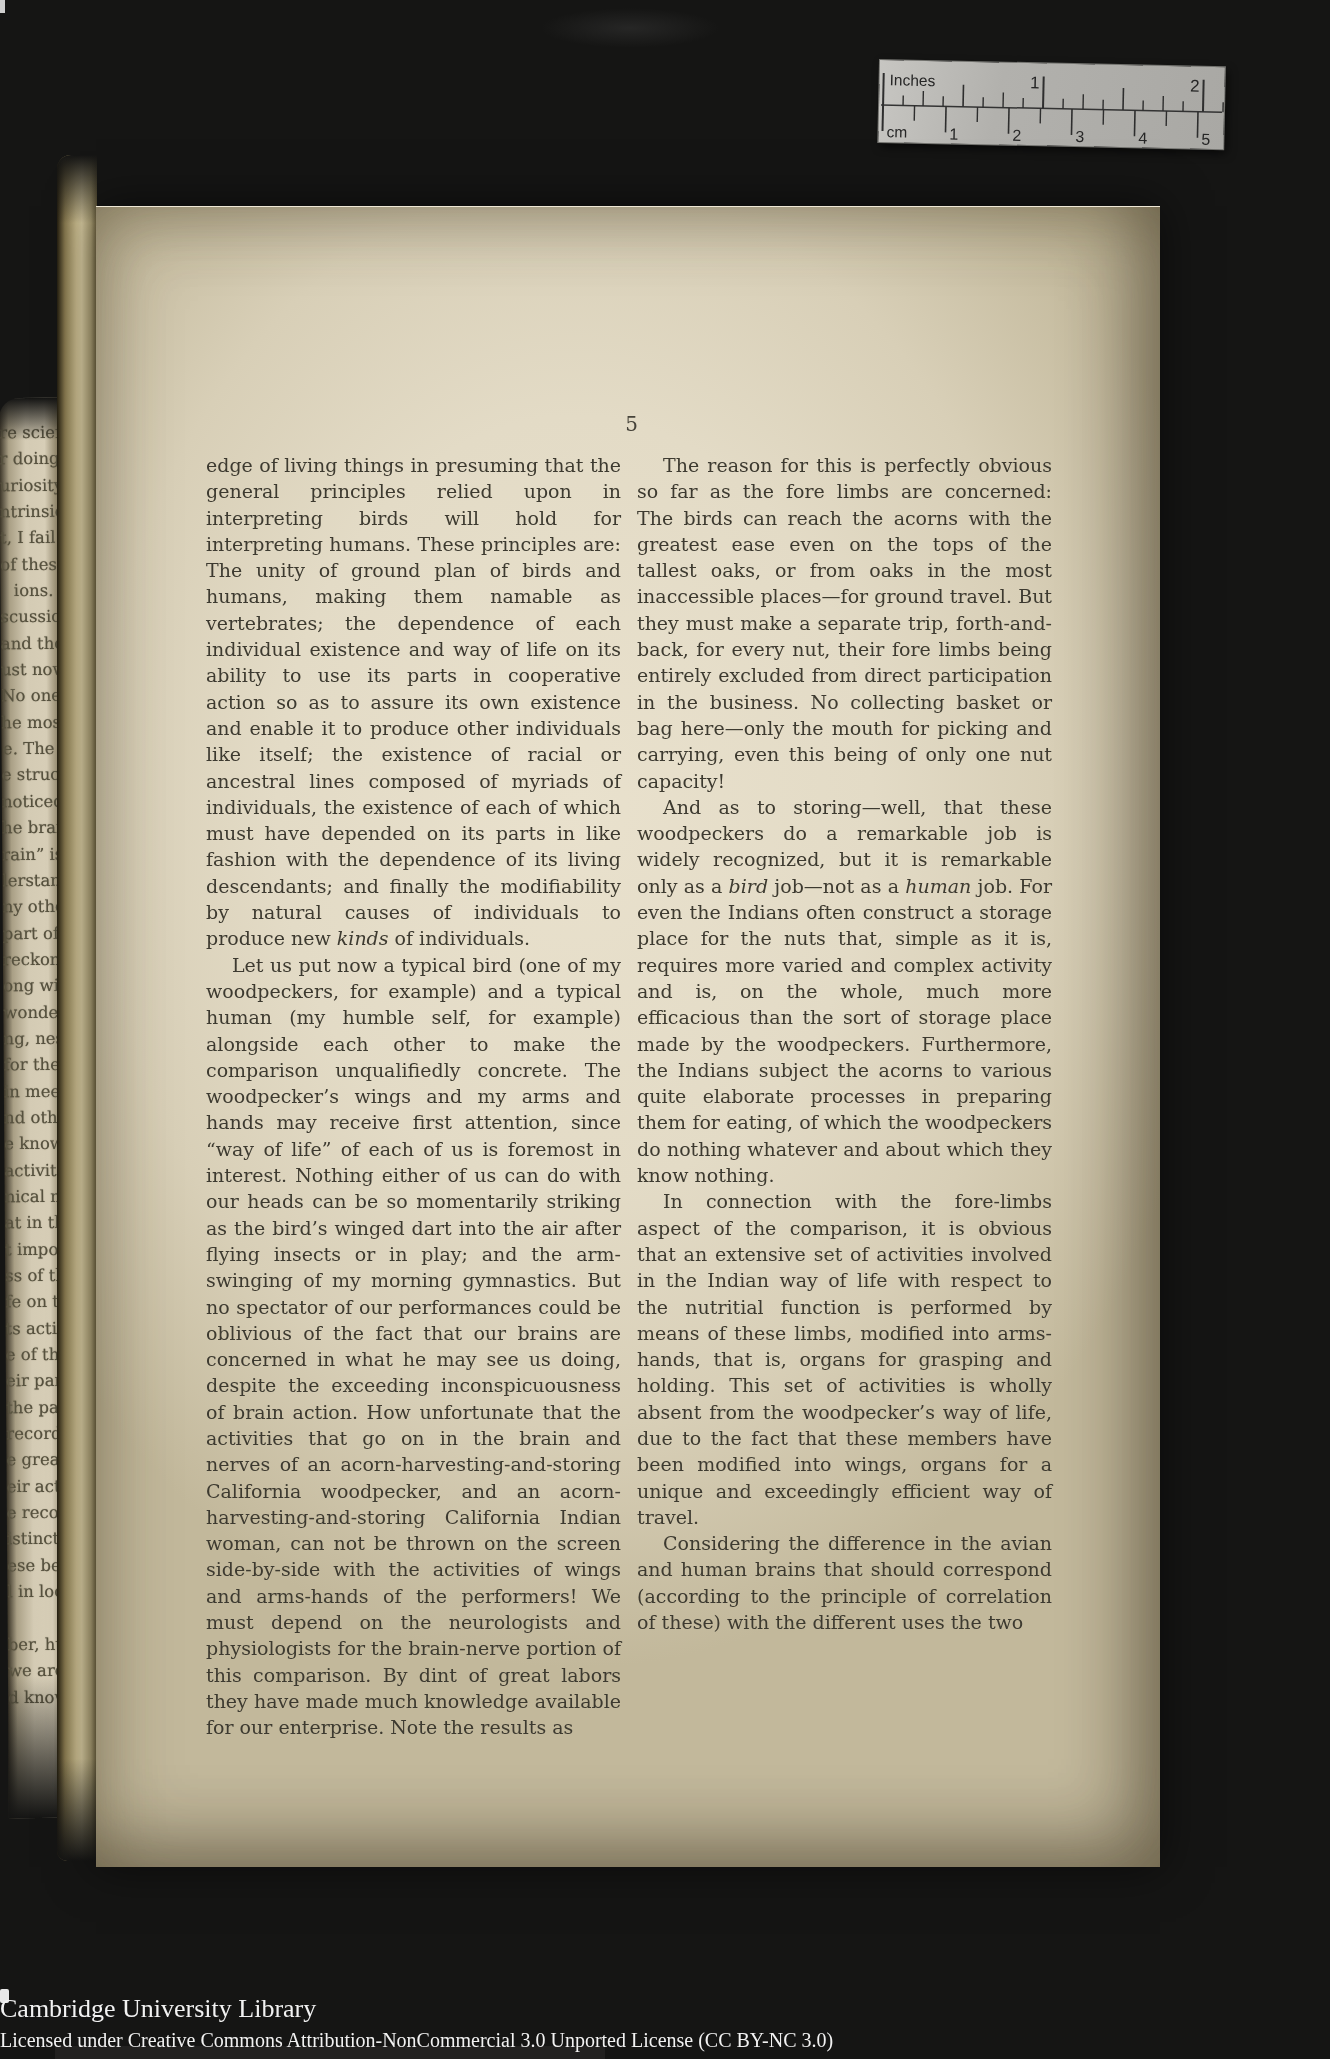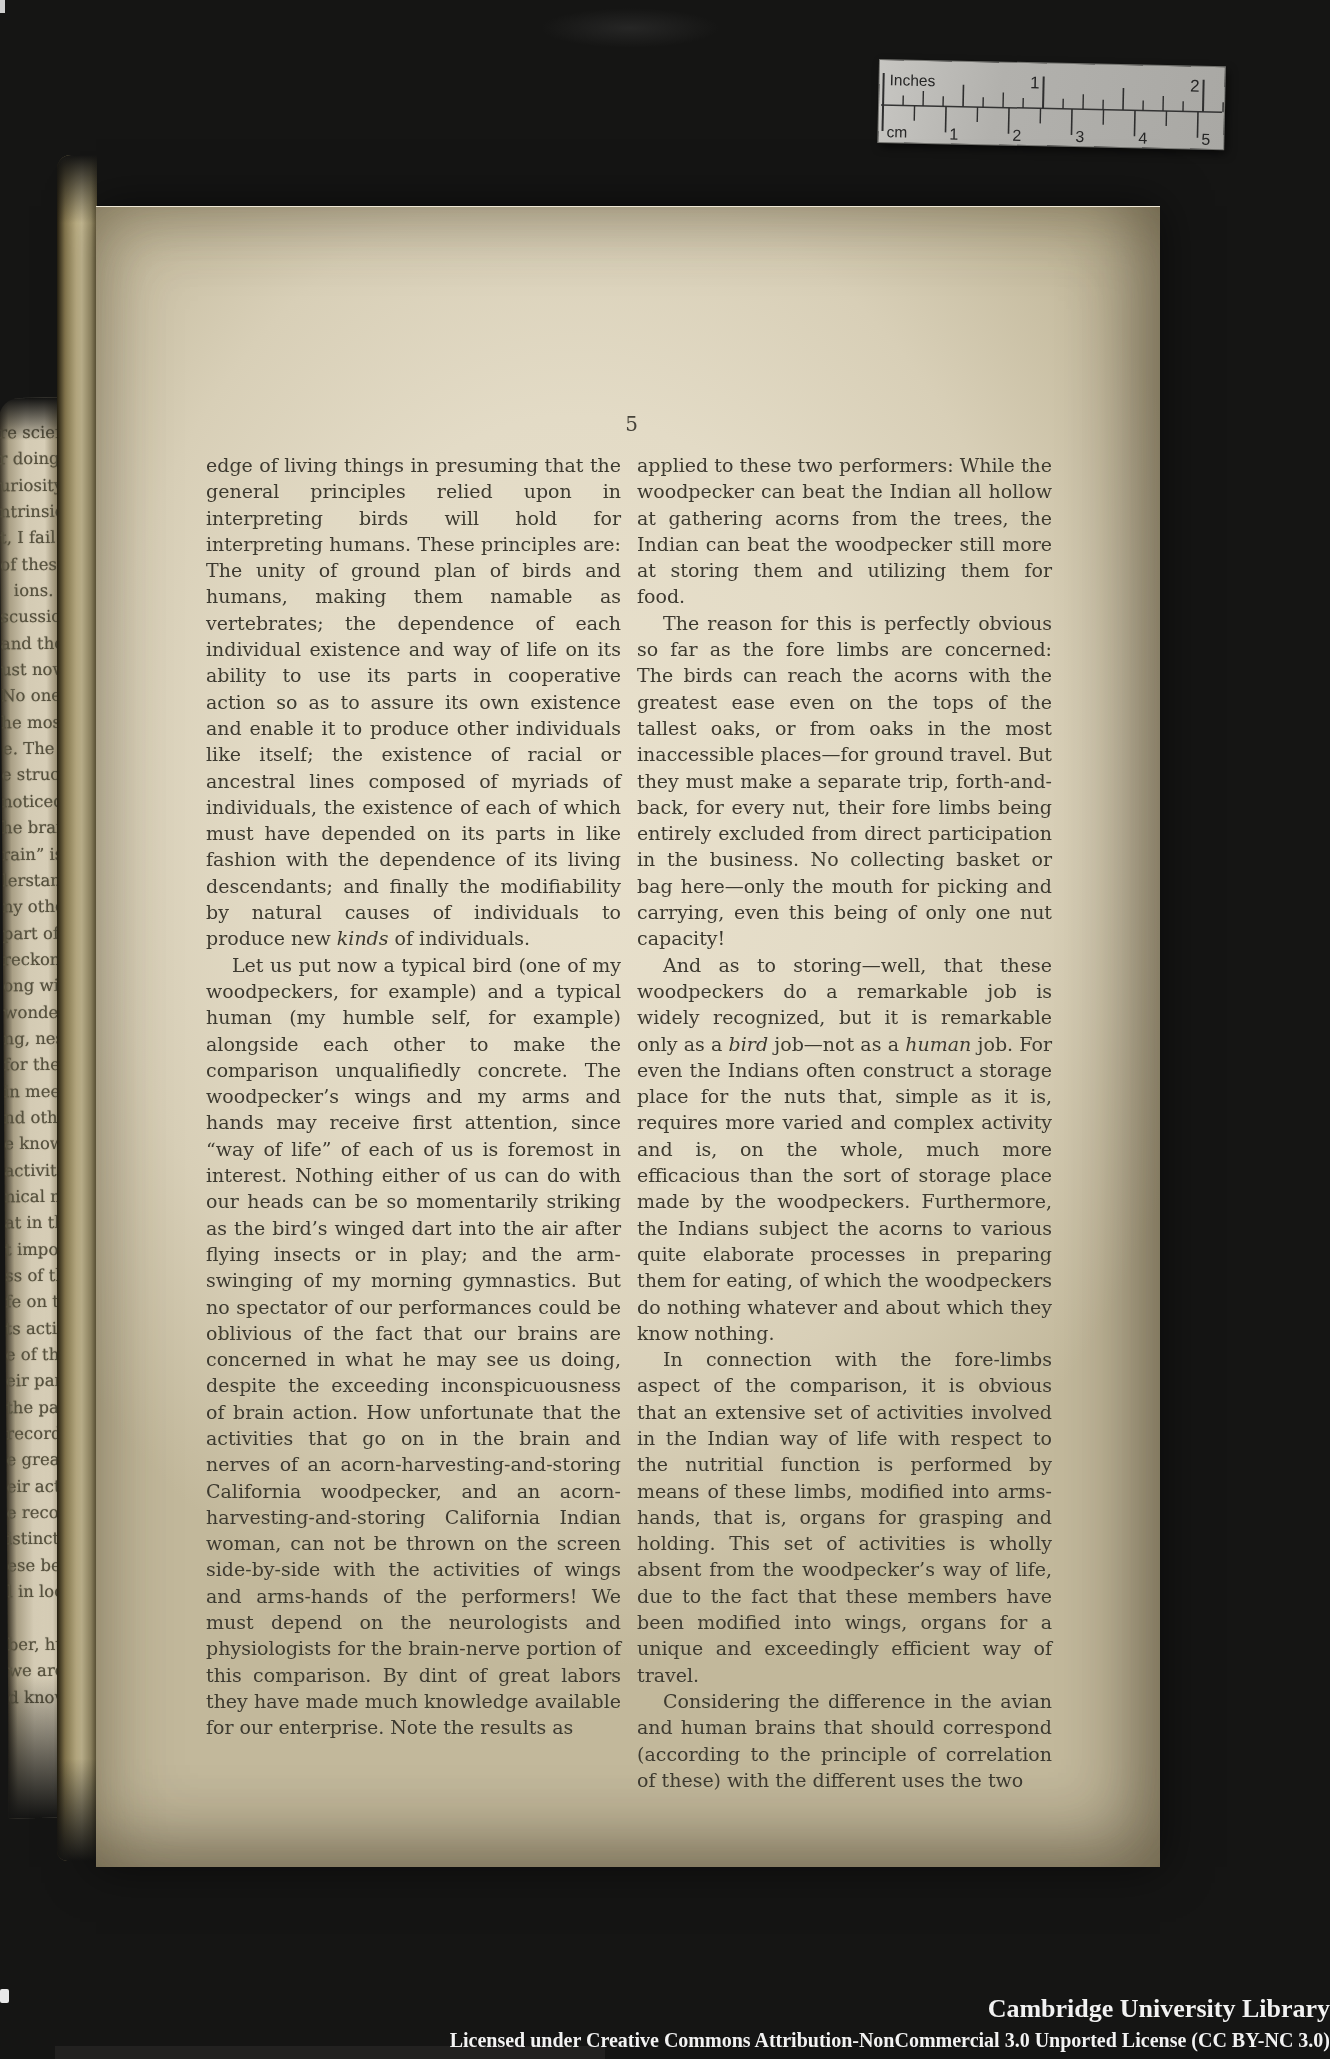--- a/index.html
+++ b/index.html
@@ -52,22 +52,22 @@
   .textblock{position:absolute;left:110px;top:205px;width:852px;}
   .page-number{text-align:center;font-size:20px;color:#46433a;letter-spacing:1px;
       margin-bottom:16px;}
   .cols{display:flex;gap:16px;}
   .col{width:415px;font-size:19px;line-height:26.3px;color:#3d3a30;
       text-align:justify;}
   .col p{margin:0;}
   .col p.indent{text-indent:26px;}
 
   
-  .footer{position:absolute;left:0;top:1994px;width:1330px;text-align:right;
-      color:#f2f2f2;font-family:"Liberation Serif", serif;font-weight:bold;}
+  .footer{position:absolute;left:0;top:1994px;width:1330px;text-align:left;
+      color:#f2f2f2;font-family:"Liberation Serif", serif;}
   .footer-line1{font-size:26px;line-height:30px;}
   .footer-line2{font-size:20px;line-height:32px;white-space:nowrap;}
 </style>
 </head>
 <body>
 
 <div class="stage">
 
   <div class="art art-glow"></div>
   <div class="art art-corner"></div>
@@ -178,21 +178,20 @@
 
   <div class="page">
     <div class="textblock">
       <div class="page-number">5</div>
       <div class="cols">
         <div class="col">
           <p>edge of living things in presuming that the general principles relied upon in interpreting birds will hold for interpreting humans. These principles are: The unity of ground plan of birds and humans, making them namable as vertebrates; the dependence of each individual existence and way of life on its ability to use its parts in cooperative action so as to assure its own existence and enable it to produce other individuals like itself; the existence of racial or ancestral lines composed of myriads of individuals, the existence of each of which must have depended on its parts in like fashion with the dependence of its living descendants; and finally the modifiability by natural causes of individuals to produce new <i>kinds</i> of individuals.</p>
           <p class="indent">Let us put now a typical bird (one of my woodpeckers, for example) and a typical human (my humble self, for example) alongside each other to make the comparison unqualifiedly concrete. The woodpecker’s wings and my arms and hands may receive first attention, since “way of life” of each of us is foremost in interest. Nothing either of us can do with our heads can be so momentarily striking as the bird’s winged dart into the air after flying insects or in play; and the arm-swinging of my morning gymnastics. But no spectator of our performances could be oblivious of the fact that our brains are concerned in what he may see us doing, despite the exceeding inconspicuousness of brain action. How unfortunate that the activities that go on in the brain and nerves of an acorn-harvesting-and-storing California woodpecker, and an acorn-harvesting-and-storing California Indian woman, can not be thrown on the screen side-by-side with the activities of wings and arms-hands of the performers! We must depend on the neurologists and physiologists for the brain-nerve portion of this comparison. By dint of great labors they have made much knowledge available for our enterprise. Note the results as</p>
         </div>
         <div class="col">
-          <p>applied to these two performers: While the woodpecker can beat the Indian all hollow at gathering acorns from the trees, the Indian can beat the woodpecker still more at storing them and utilizing them for food.</p>
           <p class="indent">The reason for this is perfectly obvious so far as the fore limbs are concerned: The birds can reach the acorns with the greatest ease even on the tops of the tallest oaks, or from oaks in the most inaccessible places—for ground travel. But they must make a separate trip, forth-and-back, for every nut, their fore limbs being entirely excluded from direct participation in the business. No collecting basket or bag here—only the mouth for picking and carrying, even this being of only one nut capacity!</p>
           <p class="indent">And as to storing—well, that these woodpeckers do a remarkable job is widely recognized, but it is remarkable only as a <i>bird</i> job—not as a <i>human</i> job. For even the Indians often construct a storage place for the nuts that, simple as it is, requires more varied and complex activity and is, on the whole, much more efficacious than the sort of storage place made by the woodpeckers. Furthermore, the Indians subject the acorns to various quite elaborate processes in preparing them for eating, of which the woodpeckers do nothing whatever and about which they know nothing.</p>
           <p class="indent">In connection with the fore-limbs aspect of the comparison, it is obvious that an extensive set of activities involved in the Indian way of life with respect to the nutritial function is performed by means of these limbs, modified into arms-hands, that is, organs for grasping and holding. This set of activities is wholly absent from the woodpecker’s way of life, due to the fact that these members have been modified into wings, organs for a unique and exceedingly efficient way of travel.</p>
           <p class="indent">Considering the difference in the avian and human brains that should correspond (according to the principle of correlation of these) with the different uses the two</p>
         </div>
       </div>
     </div>
   </div>
 
   <div class="footer">

